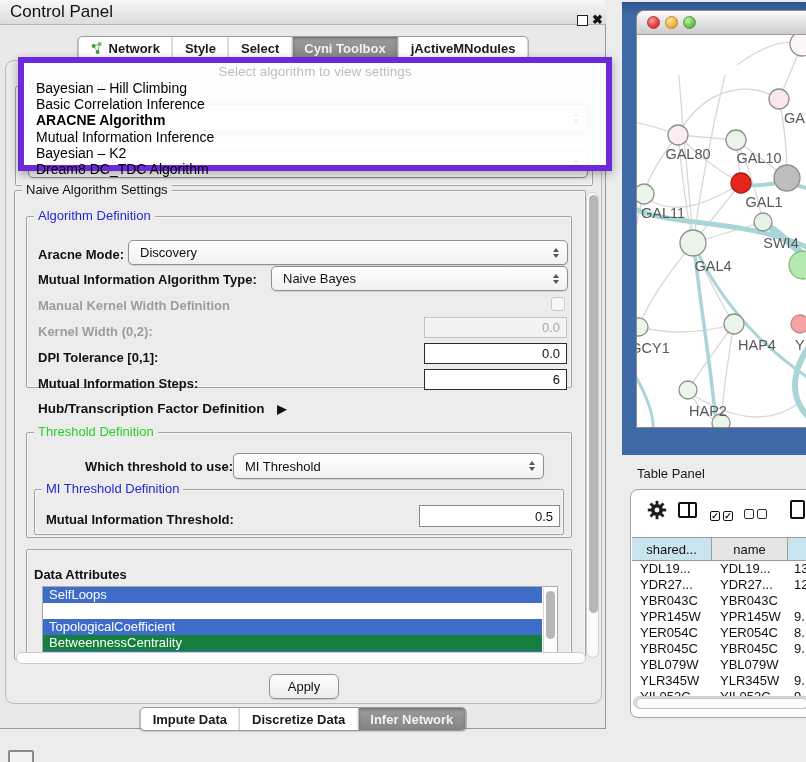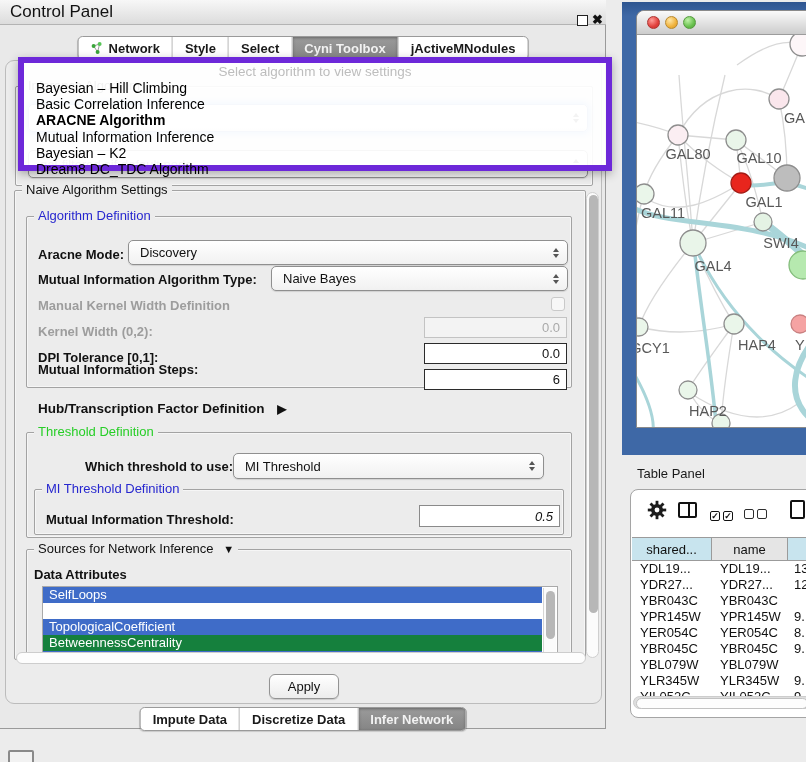--- a/index.html
+++ b/index.html
@@ -211,21 +211,21 @@
   <div class="abs lbl disabled" style="left:38px;top:324px;">Kernel Width (0,2):</div>
   <div class="abs field disabled" style="left:424px;top:317px;width:143px;height:21px;">
     <span>0.0</span>
   </div>
 
   <div class="abs lbl" style="left:38px;top:350px;">DPI Tolerance [0,1]:</div>
   <div class="abs field" style="left:424px;top:343px;width:143px;height:21px;">
     <span>0.0</span>
   </div>
 
-  <div class="abs lbl" style="left:38px;top:362px;">Mutual Information Steps:</div>
+  <div class="abs lbl" style="left:38px;top:376px;">Mutual Information Steps:</div>
   <div class="abs field" style="left:424px;top:369px;width:143px;height:21px;">
     <span>6</span>
   </div>
 
   <div class="abs lbl plain" style="left:38px;top:401px;font-size:13.5px;">
     <span>Hub/Transcription Factor Definition</span>
     <span style="font-size:12px;margin-left:9px;">▶</span>
   </div>
 
   <div class="abs group" style="left:26px;top:432px;width:546px;height:106px;"></div>
@@ -236,29 +236,25 @@
     <span>MI Threshold</span>
     <span class="arrows">
         <i class="up"></i>
         <i class="dn"></i>
       </span>
   </div>
 
   <div class="abs group" style="left:34px;top:489px;width:530px;height:46px;"></div>
   <div class="abs gtitle blue" style="left:42px;top:482px;">MI Threshold Definition</div>
   <div class="abs lbl" style="left:46px;top:512px;">Mutual Information Threshold:</div>
-  <div class="abs field soft" style="left:419px;top:505px;width:141px;height:22px;font-style:italic;">
+  <div class="abs field soft" style="left:419px;top:505px;width:141px;height:22px;">
     <span>0.5</span>
   </div>
 
   <div class="abs group" style="left:26px;top:549px;width:546px;height:112px;"></div>
-  <div class="abs gtitle" style="left:34px;top:542px;">
-    <span>Sources for Network Inference</span>
-    <span style="font-size:11px;margin-left:6px;">▼</span>
-  </div>
   <div class="abs lbl" style="left:34px;top:567px;">Data Attributes</div>
 
   <div class="abs listbox" style="left:42px;top:586px;width:516px;height:67px;">
     <div id="attr-items">
         <div class="litem" style="background: rgb(63, 108, 200);">SelfLoops</div>
         <div class="litem" style="background: rgb(63, 108, 200); margin-top: 16px;">TopologicalCoefficient</div>
         <div class="litem" style="background: #15803d;">BetweennessCentrality</div>
         <div class="litem" style="background: rgb(63, 108, 200);">gal4RGexp</div>
       </div>
     <div class="vscroll" style="position:absolute;right:1px;top:1px;width:13px;height:64px;border:none;border-left:1px solid #d5d5d5;border-radius:0;">

